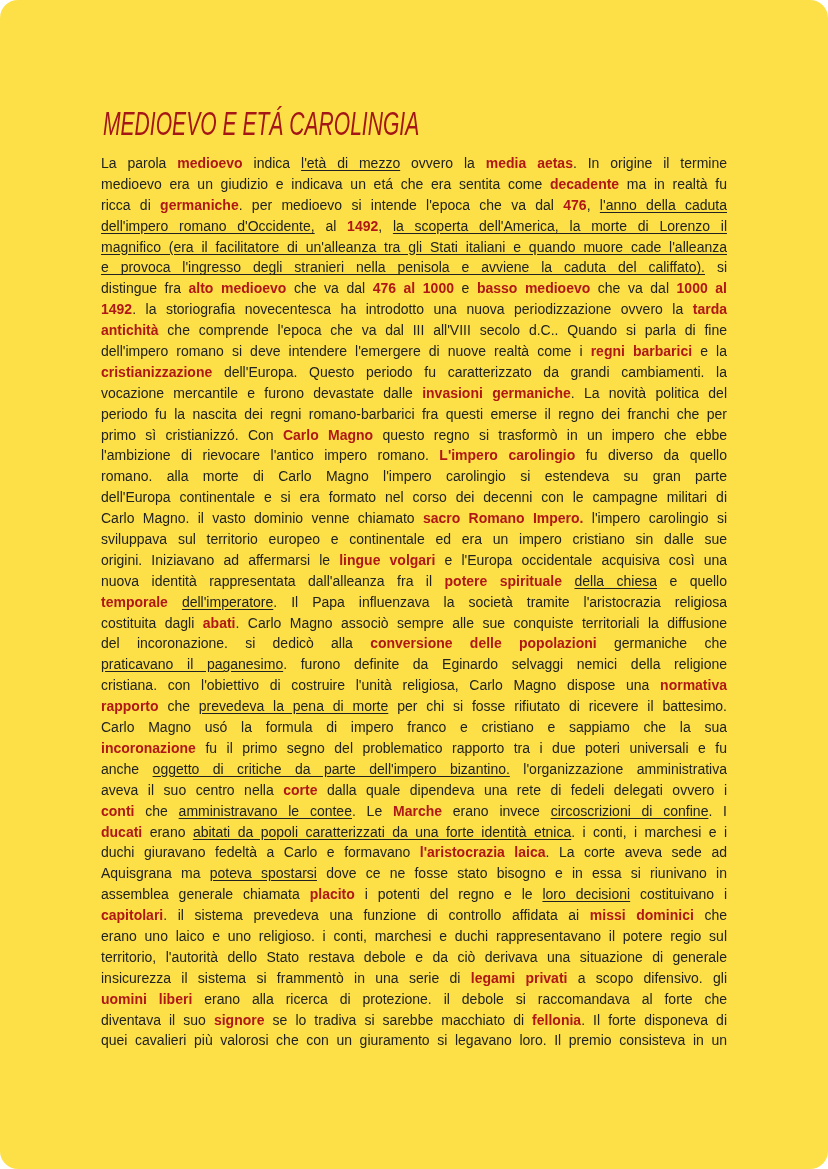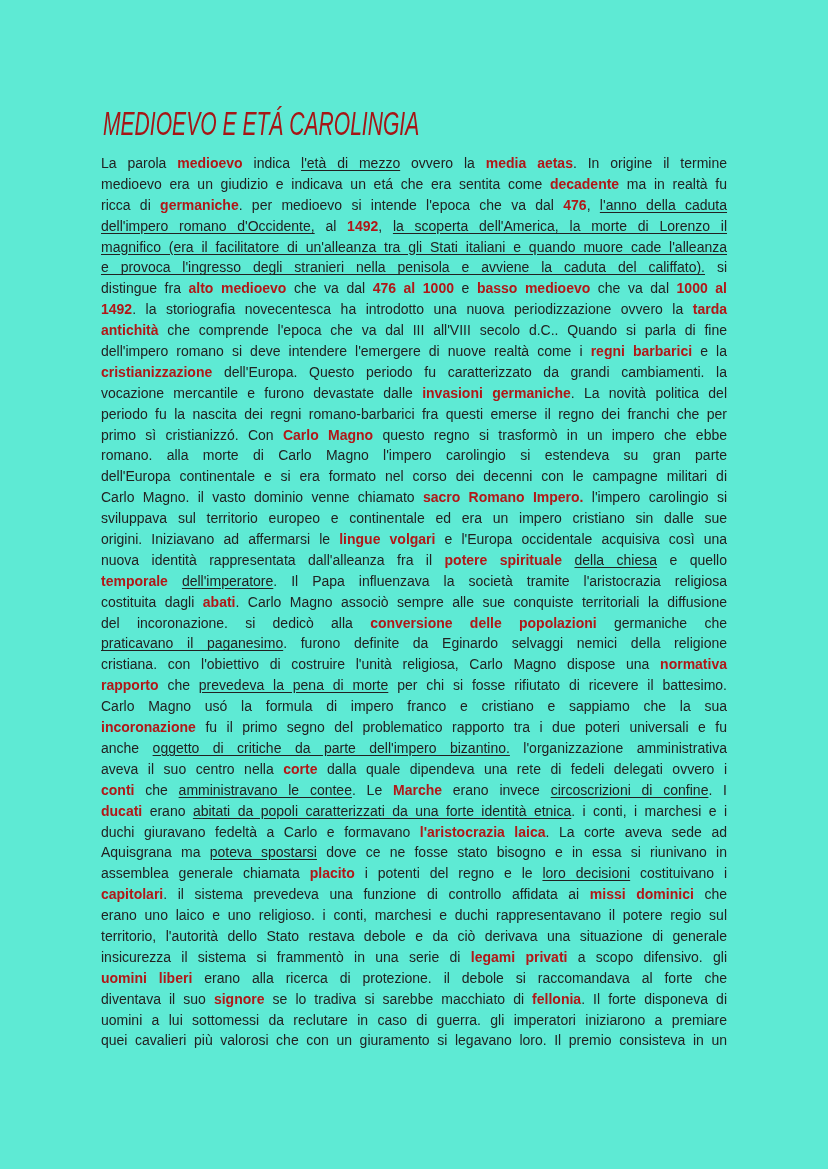--- a/index.html
+++ b/index.html
@@ -1,17 +1,17 @@
 <!DOCTYPE html>
 <html><head>
   <meta charset="utf-8">
   <style>
     html, body { margin: 0; padding: 0; background: #ffffff; }
     body { width: 828px; height: 1169px; position: relative; overflow: hidden; }
-    .page { position: absolute; left: 0; top: 0; width: 828px; height: 1169px; background: #5eead4; }
+    .page { position: absolute; left: 0; top: 0; width: 828px; height: 1169px; background: #fde047; border-radius: 18px; }
     .title {
       position: absolute; left: 103px; top: 100px;
       font-family: "Liberation Sans Narrow", "Liberation Sans", sans-serif;
       font-style: italic; font-weight: normal;
       font-size: 34px; line-height: 46px;
       color: #a51616; letter-spacing: 0px;
       transform: scaleX(0.62); transform-origin: left top;
       white-space: nowrap;
     }
     .body-text {
@@ -40,20 +40,21 @@
       <div class="line"><span class="ul">magnifico (era il facilitatore di un'alleanza tra gli Stati italiani e quando muore cade l'alleanza</span></div>
       <div class="line"><span class="ul">e provoca l'ingresso degli stranieri nella penisola e avviene la caduta del califfato).</span><span> si</span></div>
       <div class="line"><span>distingue fra </span><span class="hl">alto medioevo</span><span> che va dal </span><span class="hl">476 al 1000</span><span> e </span><span class="hl">basso medioevo</span><span> che va dal </span><span class="hl">1000 al</span></div>
       <div class="line"><span class="hl">1492</span><span>. la storiografia novecentesca ha introdotto una nuova periodizzazione ovvero la </span><span class="hl">tarda</span></div>
       <div class="line"><span class="hl">antichità</span><span> che comprende l'epoca che va dal III all'VIII secolo d.C.. Quando si parla di fine</span></div>
       <div class="line"><span>dell'impero romano si deve intendere l'emergere di nuove realtà come i </span><span class="hl">regni barbarici</span><span> e la</span></div>
       <div class="line"><span class="hl">cristianizzazione</span><span> dell'Europa. Questo periodo fu caratterizzato da grandi cambiamenti. la</span></div>
       <div class="line"><span>vocazione mercantile e furono devastate dalle </span><span class="hl">invasioni germaniche</span><span>. La novità politica del</span></div>
       <div class="line"><span>periodo fu la nascita dei regni romano-barbarici fra questi emerse il regno dei franchi che per</span></div>
       <div class="line"><span>primo sì cristianizzó. Con </span><span class="hl">Carlo Magno</span><span> questo regno si trasformò in un impero che ebbe</span></div>
+      <div class="line"><span>l'ambizione di rievocare l'antico impero romano. </span><span class="hl">L'impero carolingio</span><span> fu diverso da quello</span></div>
       <div class="line"><span>romano. alla morte di Carlo Magno l'impero carolingio si estendeva su gran parte</span></div>
       <div class="line"><span>dell'Europa continentale e si era formato nel corso dei decenni con le campagne militari di</span></div>
       <div class="line"><span>Carlo Magno. il vasto dominio venne chiamato </span><span class="hl">sacro Romano Impero.</span><span> l'impero carolingio si</span></div>
       <div class="line"><span>sviluppava sul territorio europeo e continentale ed era un impero cristiano sin dalle sue</span></div>
       <div class="line"><span>origini. Iniziavano ad affermarsi le </span><span class="hl">lingue volgari</span><span> e l'Europa occidentale acquisiva così una</span></div>
       <div class="line"><span>nuova identità rappresentata dall'alleanza fra il </span><span class="hl">potere spirituale</span><span> </span><span class="ul">della chiesa</span><span> e quello</span></div>
       <div class="line"><span class="hl">temporale</span><span> </span><span class="ul">dell'imperatore</span><span>. Il Papa influenzava la società tramite l'aristocrazia religiosa</span></div>
       <div class="line"><span>costituita dagli </span><span class="hl">abati</span><span>. Carlo Magno associò sempre alle sue conquiste territoriali la diffusione</span></div>
       <div class="line"><span>del incoronazione. si dedicò alla </span><span class="hl">conversione delle popolazioni</span><span> germaniche che</span></div>
       <div class="line"><span class="ul">praticavano il paganesimo</span><span>. furono definite da Eginardo selvaggi nemici della religione</span></div>
@@ -67,16 +68,15 @@
       <div class="line"><span class="hl">ducati</span><span> erano </span><span class="ul">abitati da popoli caratterizzati da una forte identità etnica</span><span>. i conti, i marchesi e i</span></div>
       <div class="line"><span>duchi giuravano fedeltà a Carlo e formavano </span><span class="hl">l'aristocrazia laica</span><span>. La corte aveva sede ad</span></div>
       <div class="line"><span>Aquisgrana ma </span><span class="ul">poteva spostarsi</span><span> dove ce ne fosse stato bisogno e in essa si riunivano in</span></div>
       <div class="line"><span>assemblea generale chiamata </span><span class="hl">placito</span><span> i potenti del regno e le </span><span class="ul">loro decisioni</span><span> costituivano i</span></div>
       <div class="line"><span class="hl">capitolari</span><span>. il sistema prevedeva una funzione di controllo affidata ai </span><span class="hl">missi dominici</span><span> che</span></div>
       <div class="line"><span>erano uno laico e uno religioso. i conti, marchesi e duchi rappresentavano il potere regio sul</span></div>
       <div class="line"><span>territorio, l'autorità dello Stato restava debole e da ciò derivava una situazione di generale</span></div>
       <div class="line"><span>insicurezza il sistema si frammentò in una serie di </span><span class="hl">legami privati</span><span> a scopo difensivo. gli</span></div>
       <div class="line"><span class="hl">uomini liberi</span><span> erano alla ricerca di protezione. il debole si raccomandava al forte che</span></div>
       <div class="line"><span>diventava il suo </span><span class="hl">signore</span><span> se lo tradiva si sarebbe macchiato di </span><span class="hl">fellonia</span><span>. Il forte disponeva di</span></div>
-      <div class="line"><span>uomini a lui sottomessi da reclutare in caso di guerra. gli imperatori iniziarono a premiare</span></div>
       <div class="line"><span>quei cavalieri più valorosi che con un giuramento si legavano loro. Il premio consisteva in un</span></div>
     </div>
 </div>
 
 </body></html>

